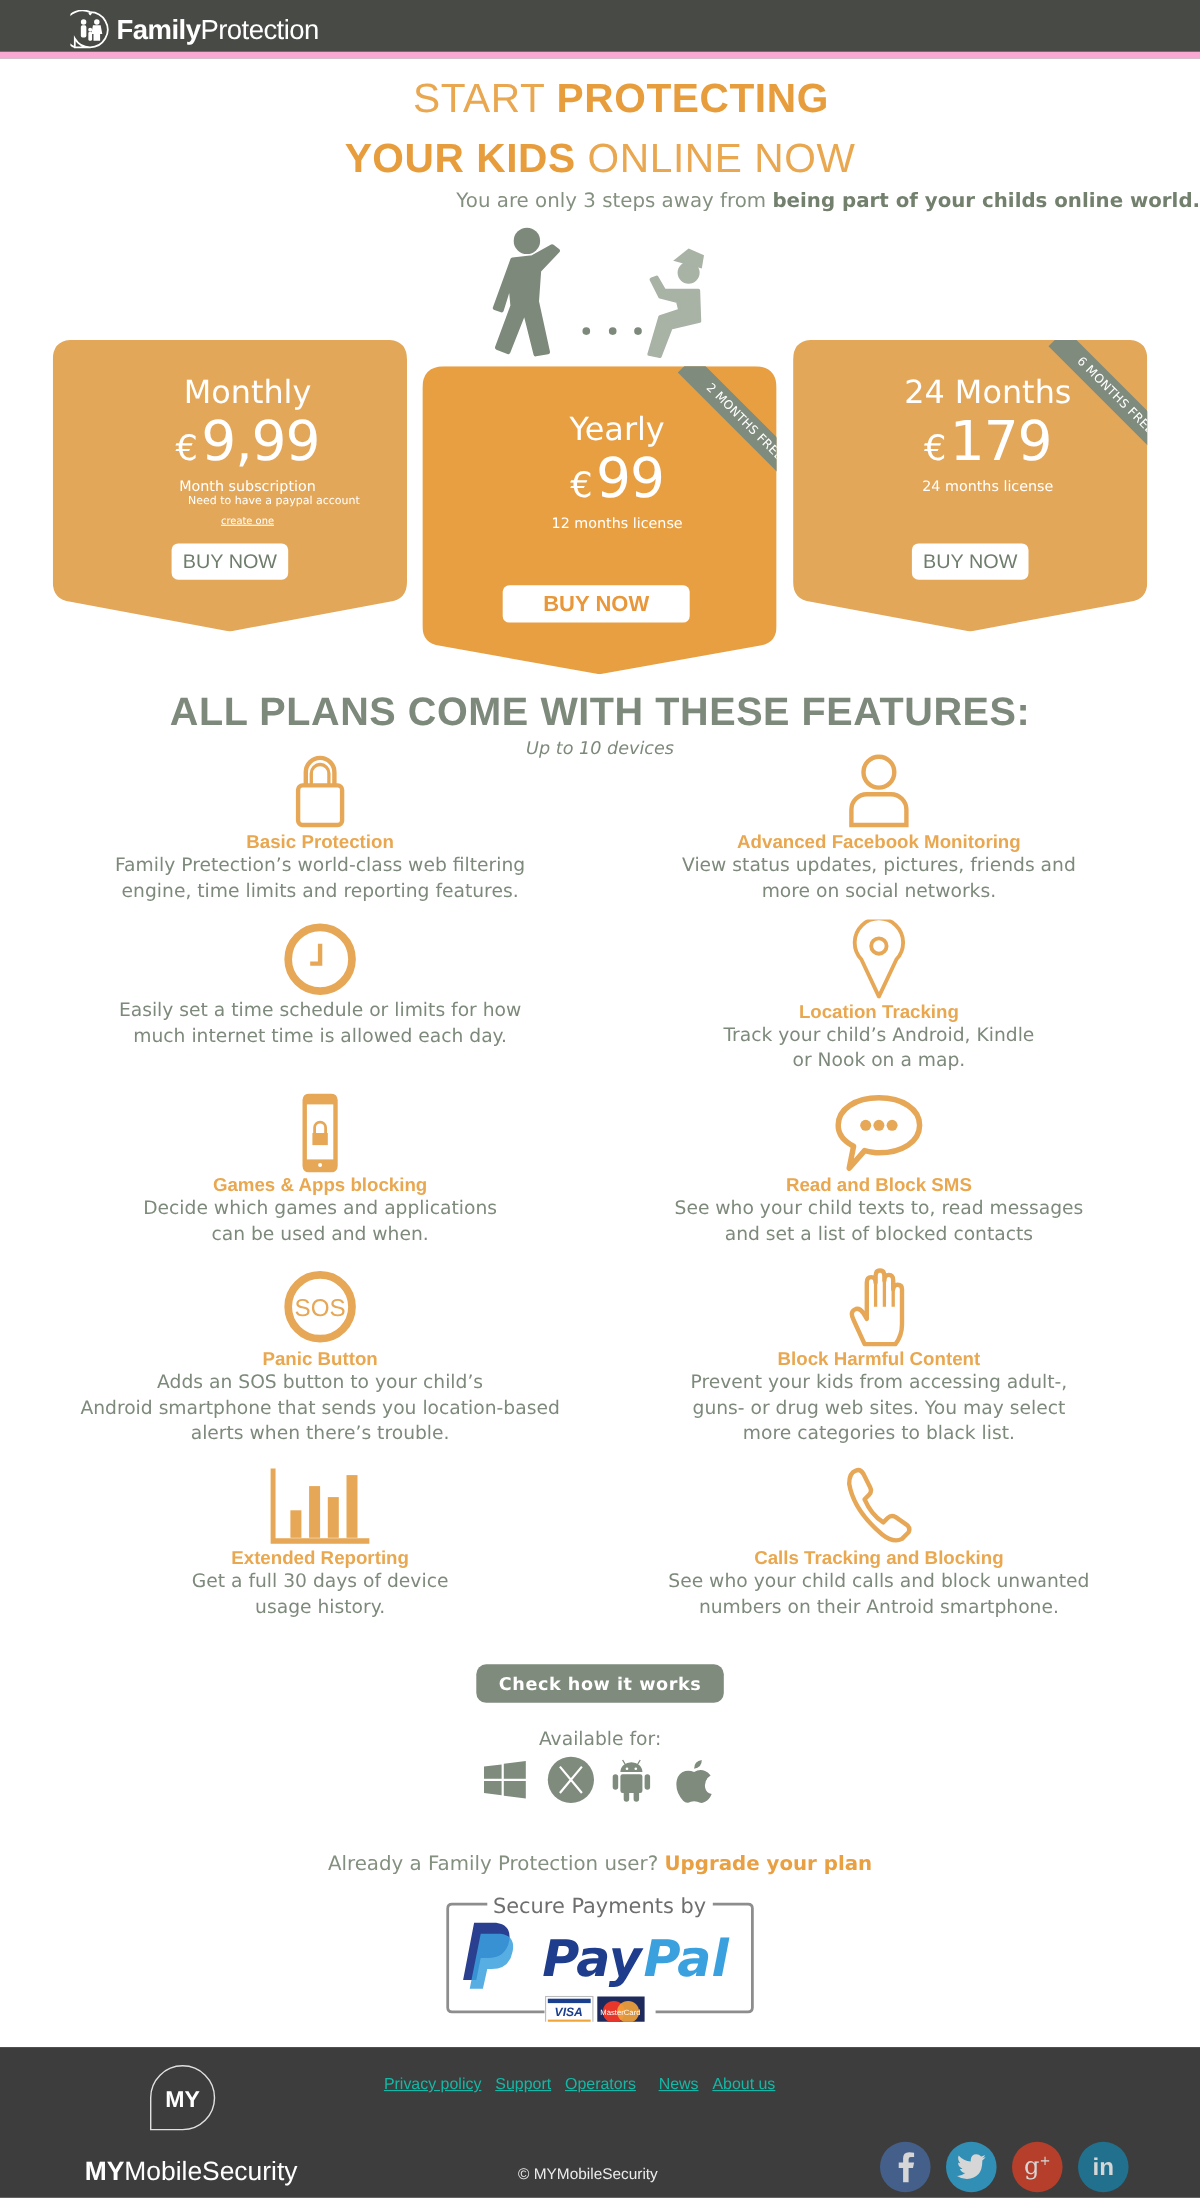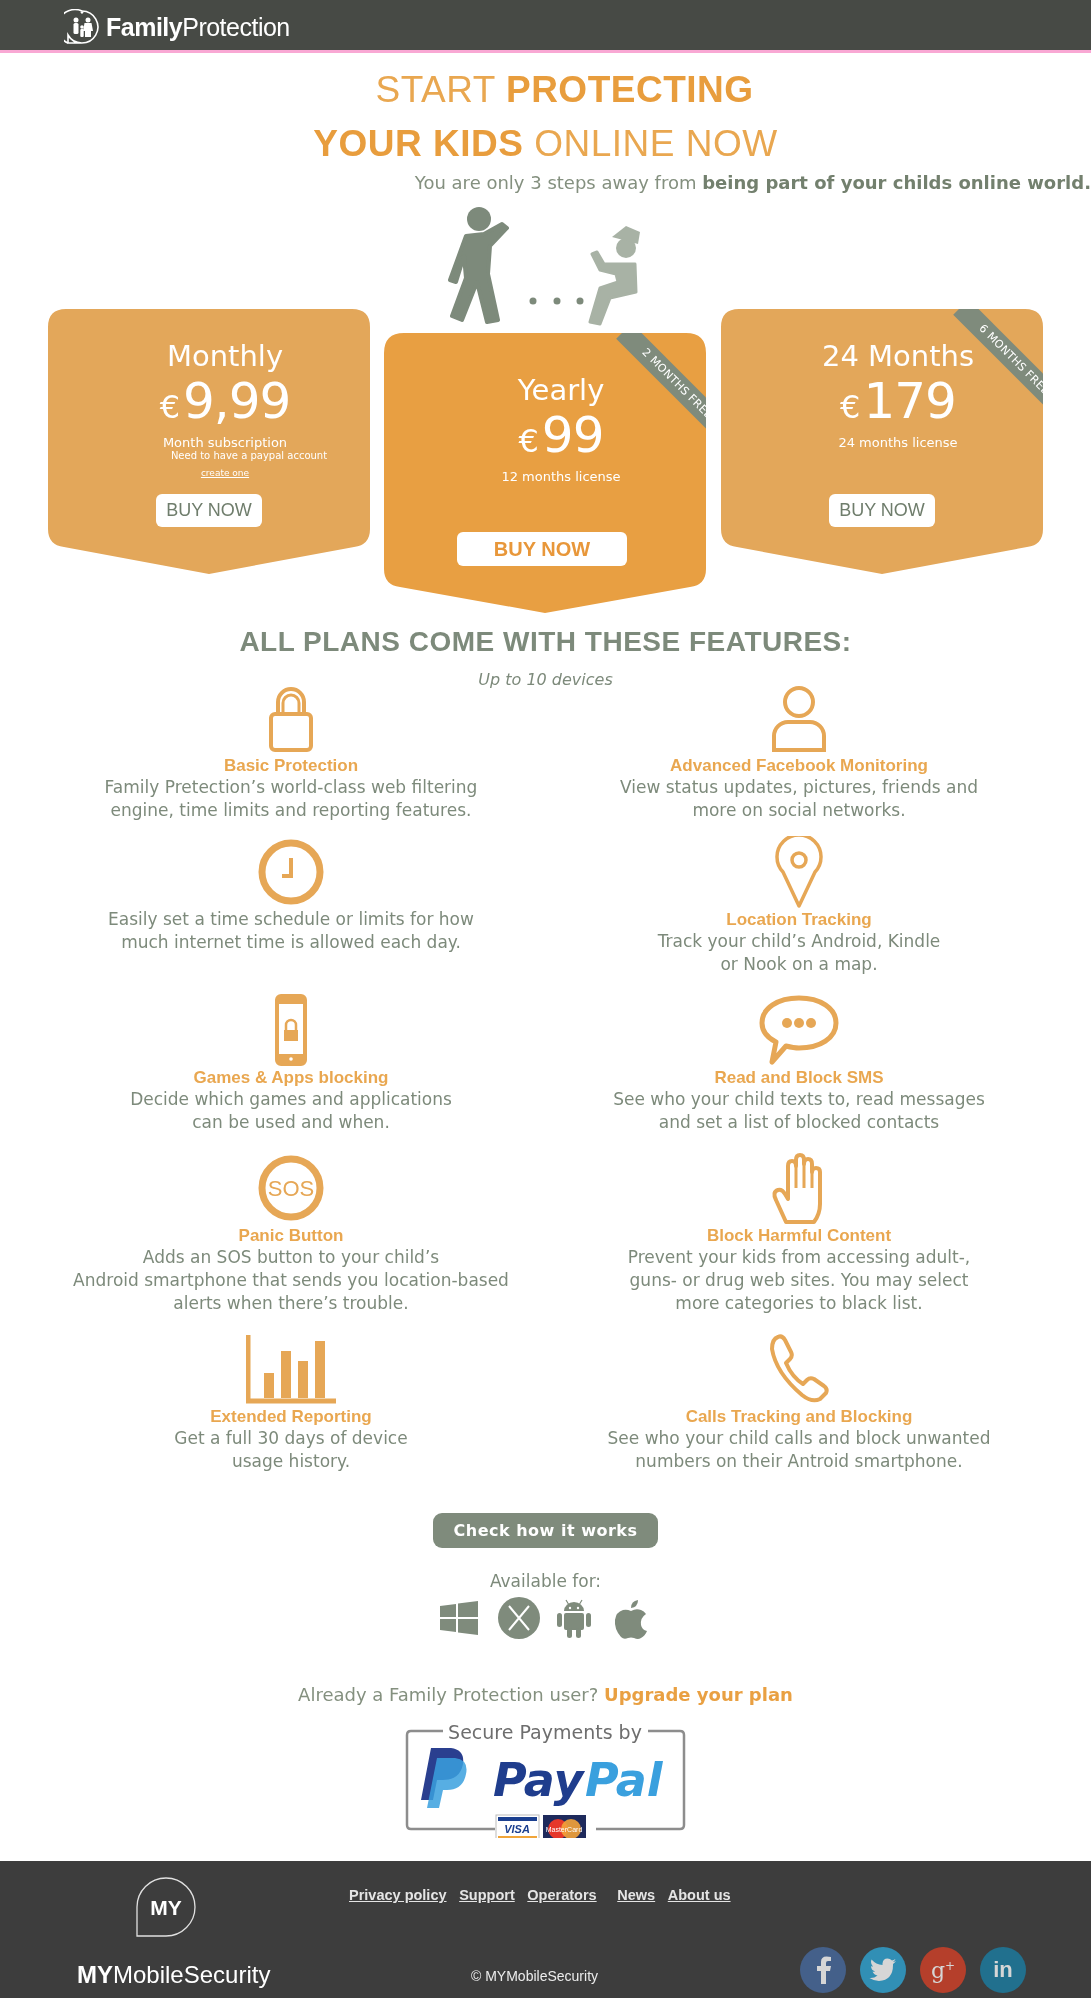--- a/index.html
+++ b/index.html
@@ -1,19 +1,19 @@
 <!DOCTYPE html>
 <html><head>
 <meta charset="utf-8">
 <style>
   * { box-sizing: border-box; margin: 0; padding: 0; }
   html, body { width: 1091px; background: #ffffff; }
   body { font-family: "DejaVu Sans", sans-serif; color: #7d8a7b; position: relative; height: 1998px; overflow: hidden; }
 
-  .topbar { position: absolute; left: 0; top: 0; width: 1091px; height: 53px; background: #474a45; border-bottom: 3px solid #f9a8d4; }
+  .topbar { position: absolute; left: 0; top: 0; width: 1091px; height: 53px; background: #474a45; border-bottom: 6px solid #f9a8d4; }
   .brand { position: absolute; left: 64px; top: 9px; height: 36px; display: flex; align-items: center; }
   .brand-logo { width: 36px; height: 36px; margin-right: 6px; }
   .brand-text { font-family: "Liberation Sans", sans-serif; font-size: 25px; color: #fff; letter-spacing: -0.5px; }
   .brand-text b { font-weight: bold; }
   .brand-text span.light { font-weight: normal; }
 
   .hero-title { position: absolute; left: 0; width: 1091px; text-align: center; font-family: "Liberation Sans", sans-serif; font-size: 37px; line-height: 46px; color: #e9a750; letter-spacing: 0.5px; }
   .hero-title b { color: #e89d3d; }
   .t1 { top: 67px; padding-left: 38px; }
   .t2 { top: 121px; }
@@ -28,42 +28,42 @@
   .card .plan { font-family: "DejaVu Sans", sans-serif; font-size: 29px; font-weight: normal; }
   .card .price { font-size: 50px; line-height: 56px; letter-spacing: -1px; }
   .card .price .cur { font-size: 32px; margin-right: 4px; }
   .card .sub { font-size: 13px; }
   .card .small { font-size: 10px; line-height: 11px; padding-left: 48px; }
   .card .link { font-size: 9px; text-decoration: underline; display: inline-block; }
   .buy { position: absolute; background: #fff; border-radius: 6px; font-family: "Liberation Sans", sans-serif; color: #6f7d6c; border: none; }
   .ribbon { position: absolute; overflow: hidden; }
   .ribbon .band { position: absolute; background: #7f8b7c; color: #fff; font-size: 11px; text-align: center; transform: rotate(45deg); white-space: nowrap; letter-spacing: 0.3px; }
 
-  .features-title { position: absolute; top: 626px; left: 0; width: 1091px; text-align: center; font-family: "Liberation Sans", sans-serif; font-weight: bold; font-size: 28px; color: #7d8a7b; letter-spacing: 0.5px; }
+  .features-title { position: absolute; top: 626px; left: 0; width: 1091px; text-align: center; font-family: "Liberation Sans", sans-serif; font-weight: bold; font-size: 36px; color: #7d8a7b; letter-spacing: 0.5px; }
   .devices { position: absolute; top: 670px; left: 0; width: 1091px; text-align: center; font-style: italic; font-size: 16px; color: #7d8a7b; }
 
   .feature { position: absolute; width: 500px; text-align: center; }
   .feature .ic { width: 90px; height: 72px; margin: 0 auto; display: block; }
   .feature .ft { font-family: "Liberation Sans", sans-serif; font-weight: bold; font-size: 17px; color: #e9a750; margin-top: 2px; }
   .feature .fd { font-size: 17px; line-height: 23px; color: #7d8a7b; }
 
   .cta { position: absolute; left: 433px; top: 1513px; width: 225px; height: 35px; background: #7f8b7c; border-radius: 9px; color: #fff; font-family: "DejaVu Sans", sans-serif; font-weight: bold; font-size: 16px; letter-spacing: 0.5px; border: none; }
   .avail { position: absolute; top: 1571px; left: 0; width: 1091px; text-align: center; font-size: 17px; color: #7d8a7b; }
   .os { position: absolute; top: 1596px; height: 44px; }
 
   .upgrade { position: absolute; top: 1684px; left: 0; width: 1091px; text-align: center; font-size: 18px; color: #84907f; }
   .upgrade a { color: #e9a042; font-weight: bold; text-decoration: none; }
   .paypal { position: absolute; left: 403px; top: 1718px; width: 285px; height: 120px; }
 
   .footer { position: absolute; left: 0; top: 1861px; width: 1091px; height: 137px; background: #3d3d3d; }
   .my-logo { position: absolute; left: 135px; top: 15px; width: 62px; height: 62px; }
   .my-text { position: absolute; left: 77px; top: 100px; font-family: "Liberation Sans", sans-serif; font-size: 24px; color: #fff; }
   .my-text b { font-weight: bold; }
   .flinks { position: absolute; top: 26px; left: 349px; font-size: 14.5px; color: #ececec; }
-  .flinks a { color: #e5e5e5; text-decoration: underline; margin-right: 8px; font-family: "Liberation Sans", sans-serif; font-weight: bold; }
+  .flinks a { color: #14b8a6; text-decoration: underline; margin-right: 8px; font-family: "Liberation Sans", sans-serif; }
   .copy { position: absolute; top: 107px; left: 471px; font-size: 14px; color: #ececec; font-family: "Liberation Sans", sans-serif; }
   .social { position: absolute; top: 86px; width: 46px; height: 46px; border-radius: 50%; display: flex; align-items: center; justify-content: center; color: #d6d6d6; font-weight: bold; font-family: "Liberation Sans", sans-serif; }
 </style>
 </head>
 <body>
 
 <div class="topbar">
   <div class="brand">
     <svg class="brand-logo" viewBox="0 0 36 36">
       <path d="M18 2 A16 16 0 1 1 4 26 L4 34 L18 34" fill="none" stroke="#fff" stroke-width="1.6"></path>

